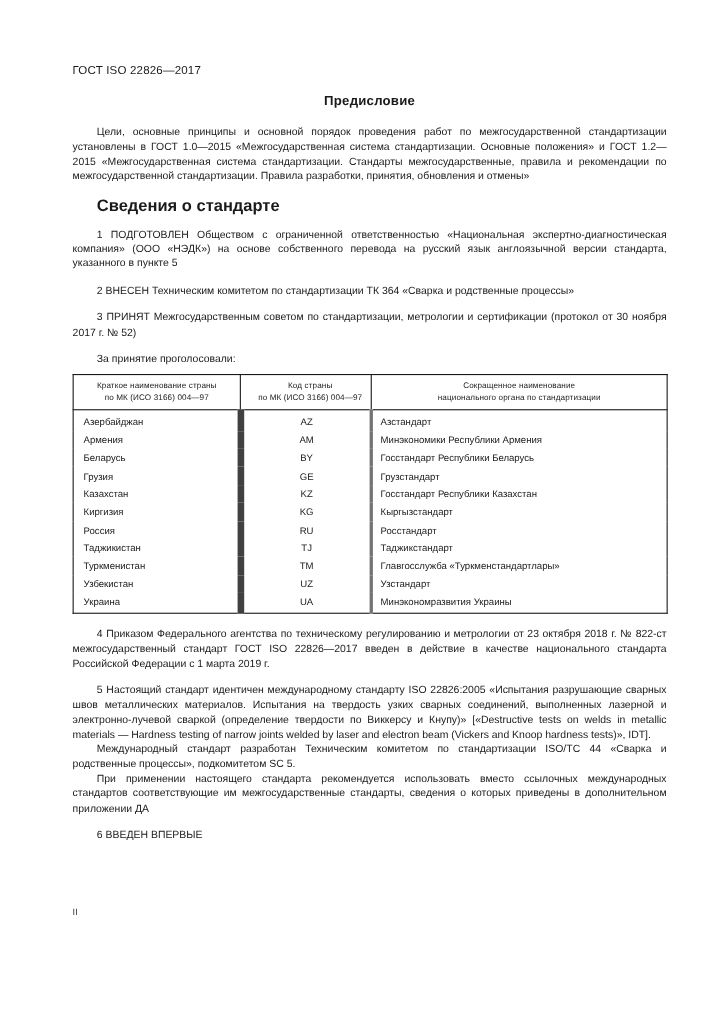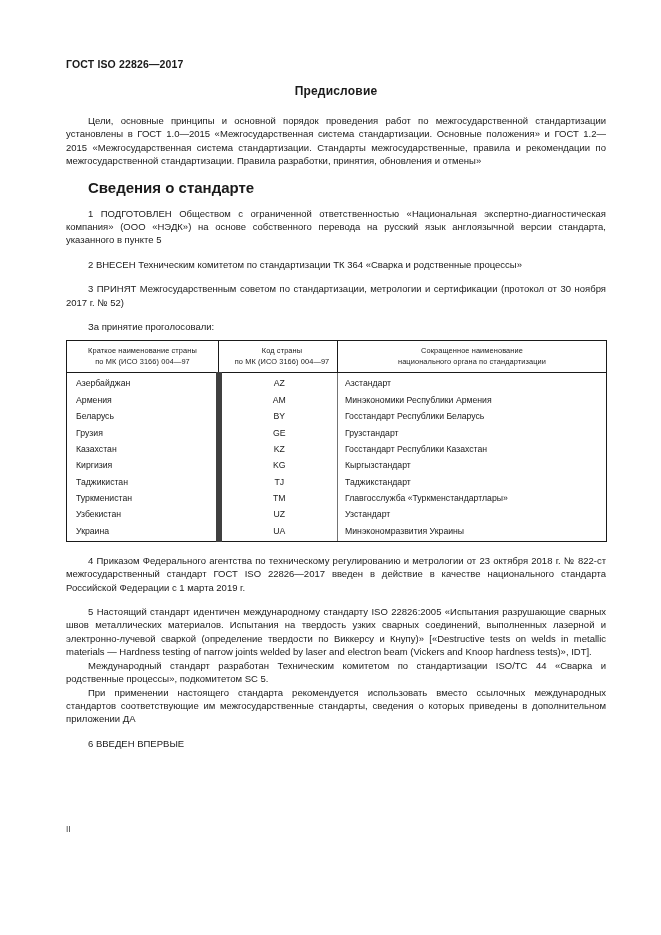--- a/index.html
+++ b/index.html
@@ -21,21 +21,21 @@
     overflow: hidden;
     box-sizing: border-box;
   }
 
   
   .running-head {
     position: absolute;
     top: 58px;
     left: 66px;
     font-size: 10.5px;
-    font-weight: bold;
+    font-weight: normal;
     letter-spacing: 0.15px;
     white-space: nowrap;
   }
 
   
   .content {
     position: absolute;
     top: 84px;
     left: 66px;
     width: 540px;
@@ -104,21 +104,21 @@
     border: none;
     vertical-align: middle;
   }
   table.vote-table tbody td.country {
     border-left: 1px solid #1a1a1a;
     border-right: 6px solid #404040;
     padding-left: 9px;
     text-align: left;
   }
   table.vote-table tbody td.code {
-    border-right: 1px solid #737373;
+    border-right: 3px solid #737373;
     text-align: center;
   }
   table.vote-table tbody td.body-name {
     border-right: 1px solid #1a1a1a;
     padding-left: 7px;
     text-align: left;
   }
   table.vote-table tbody tr.first td { padding-top: 4px; }
   table.vote-table tbody tr.last  td { padding-bottom: 4px;
     border-bottom: 1px solid #1a1a1a; }
@@ -203,20 +203,25 @@
               <td class="country">Казахстан</td>
               <td class="code">KZ</td>
               <td class="body-name">Госстандарт Республики Казахстан</td>
             </tr>
             <tr>
               <td class="country">Киргизия</td>
               <td class="code">KG</td>
               <td class="body-name">Кыргызстандарт</td>
             </tr>
             <tr>
+              <td class="country">Россия</td>
+              <td class="code">RU</td>
+              <td class="body-name">Росстандарт</td>
+            </tr>
+            <tr>
               <td class="country">Таджикистан</td>
               <td class="code">TJ</td>
               <td class="body-name">Таджикстандарт</td>
             </tr>
             <tr>
               <td class="country">Туркменистан</td>
               <td class="code">TM</td>
               <td class="body-name">Главгосслужба «Туркменстандартлары»</td>
             </tr>
             <tr>

